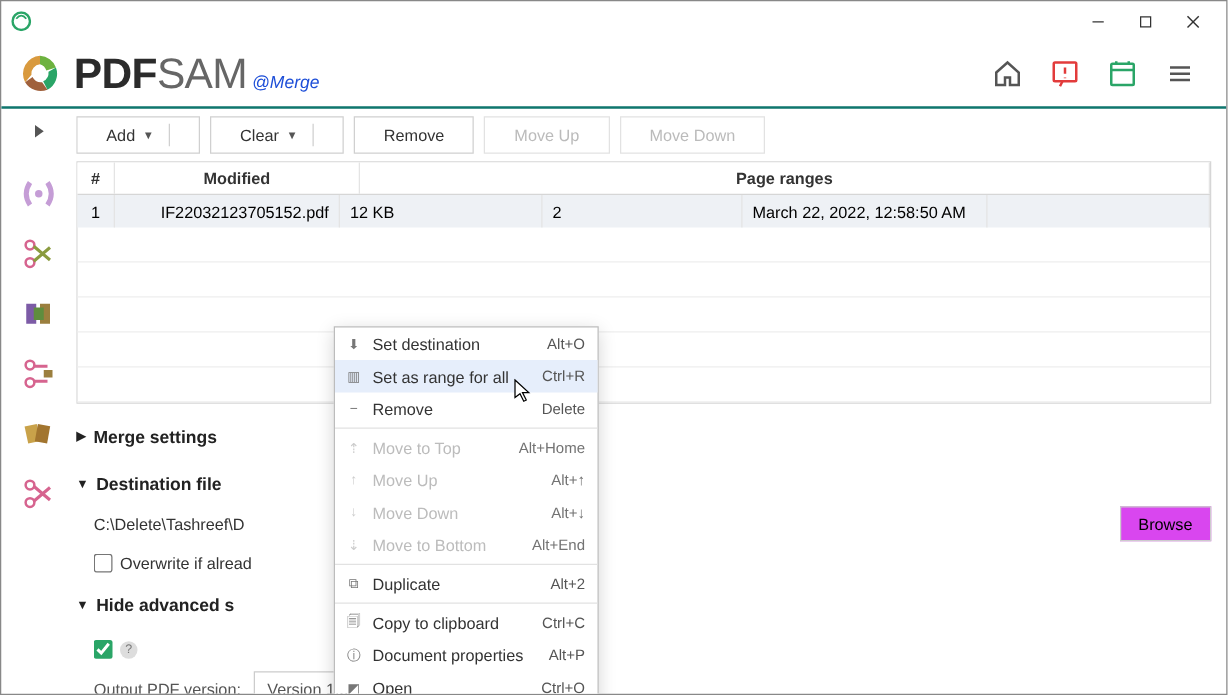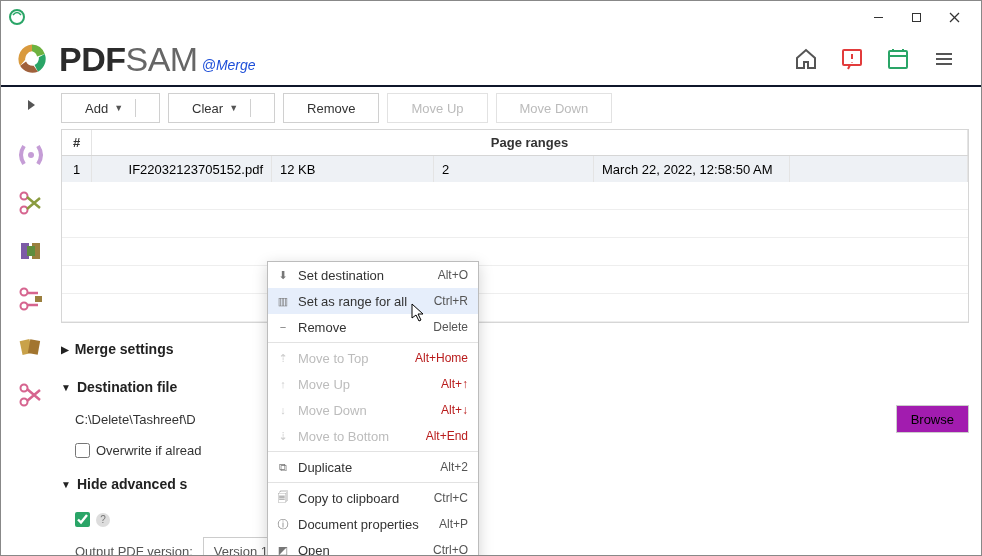--- a/index.html
+++ b/index.html
@@ -5,21 +5,21 @@
 * { box-sizing: border-box; margin: 0; padding: 0; font-family: "Segoe UI", Arial, sans-serif; }
 body { width: 982px; height: 556px; background: #fff; border: 1px solid #888; overflow: hidden; position: relative; }
 
 
 .titlebar { height: 32px; display: flex; align-items: center; padding: 0 8px; font-size: 13px; }
 .titlebar .logo { width: 16px; height: 16px; margin-right: 8px; }
 .titlebar .spacer { flex: 1; }
 .titlebar .win-btn { width: 38px; height: 30px; display: flex; align-items: center; justify-content: center; color: #333; font-size: 11px; }
 
 
-.brand { height: 54px; display: flex; align-items: center; padding: 0 14px; border-bottom: 2px solid #0f172a; }
+.brand { height: 54px; display: flex; align-items: center; padding: 0 14px; border-bottom: 2px solid #0f766e; }
 .brand .brand-logo { width: 34px; height: 34px; margin-right: 10px; }
 .brand .brand-text { font-size: 34px; font-weight: 700; color: #2b2b2b; letter-spacing: -0.5px; }
 .brand .brand-text .thin { font-weight: 300; color: #666; }
 .brand .at-merge { font-size: 14px; color: #1d4ed8; margin-left: 4px; margin-top: 12px; font-style: italic; }
 .brand .spacer { flex: 1; }
 .brand .hicon { width: 30px; height: 30px; margin: 0 8px; display: flex; align-items: center; justify-content: center; }
 
 
 .main { display: flex; height: calc(100% - 86px); }
 .left-rail { width: 60px; border-right: 1px solid transparent; display: flex; flex-direction: column; align-items: center; padding-top: 8px; }
@@ -52,37 +52,37 @@
 .tbody-empty { height: 140px; display: flex; flex-direction: column; }
 .tbody-empty .erow { flex: 1; border-bottom: 1px solid #eee; }
 
 
 .section { margin-top: 14px; font-size: 14px; color: #222; }
 .section .sec-head { display: flex; align-items: center; gap: 6px; font-weight: 700; padding: 4px 0; }
 .section .sec-head .chev { font-size: 10px; }
 .section .body { padding: 6px 0 0 14px; font-size: 13px; color: #333; }
 .dest-row { display: flex; align-items: center; gap: 8px; }
 .dest-row .path { flex: 1; }
-.dest-row .browse { height: 28px; padding: 0 14px; border: 1px solid #ccc; background: #a21caf; font-size: 13px; }
+.dest-row .browse { height: 28px; padding: 0 14px; border: 1px solid #ccc; background: #d946ef; font-size: 13px; }
 .check-row { display: flex; align-items: center; gap: 6px; margin-top: 10px; font-size: 13px; }
 .check-row input[type=checkbox] { width: 15px; height: 15px; accent-color: #2aa567; }
 .help-dot { width: 14px; height: 14px; border-radius: 50%; background: #ddd; color: #777; font-size: 10px; display: inline-flex; align-items: center; justify-content: center; }
 .version-row { display: flex; align-items: center; gap: 10px; margin-top: 10px; font-size: 13px; color: #555; }
 .version-row .sel { height: 28px; padding: 0 10px; border: 1px solid #ccc; background: #fff; display: flex; align-items: center; gap: 10px; }
 
 
 .ctx { position: absolute; left: 206px; top: 174px; width: 212px; background: #fff; border: 1px solid #bcbcbc; box-shadow: 0 4px 14px rgba(0,0,0,0.18); font-size: 13px; z-index: 50; }
 .ctx .mi { height: 26px; display: flex; align-items: center; padding: 0 10px 0 8px; gap: 8px; color: #333; }
 .ctx .mi.hover { background: #e6eefb; }
 .ctx .mi.disabled { color: #bcbcbc; }
 .ctx .mi .mi-icon { width: 14px; display: flex; justify-content: center; color: #777; font-size: 11px; }
 .ctx .mi.disabled .mi-icon { color: #ccc; }
 .ctx .mi .mi-label { flex: 1; }
 .ctx .mi .mi-accel { font-size: 12px; color: #555; }
-.ctx .mi.disabled .mi-accel { color: #b91c1c; }
+.ctx .mi.disabled .mi-accel { color: #737373; }
 .ctx .sep { height: 1px; background: #e2e2e2; margin: 2px 0; }
 
 
 .cursor { position: absolute; left: 350px; top: 216px; z-index: 60; pointer-events: none; }
 
 svg { display: block; }
 </style>
 </head>
 <body>
 
@@ -223,20 +223,21 @@
           <span>Move Up</span>
         </div>
       <div class="btn disabled">
           <span>Move Down</span>
         </div>
     </div>
 
     <div class="table">
       <div class="thead">
         <div class="cell c-num">#</div>
+        <div class="cell c-mod">Modified</div>
         <div class="cell c-range">Page ranges</div>
       </div>
       <div class="trow selected">
         <div class="cell c-num">1</div>
         <div class="cell c-name">IF22032123705152.pdf</div>
         <div class="cell c-size">12 KB</div>
         <div class="cell c-pages">2</div>
         <div class="cell c-mod">March 22, 2022, 12:58:50 AM</div>
         <div class="cell c-range"></div>
       </div>

